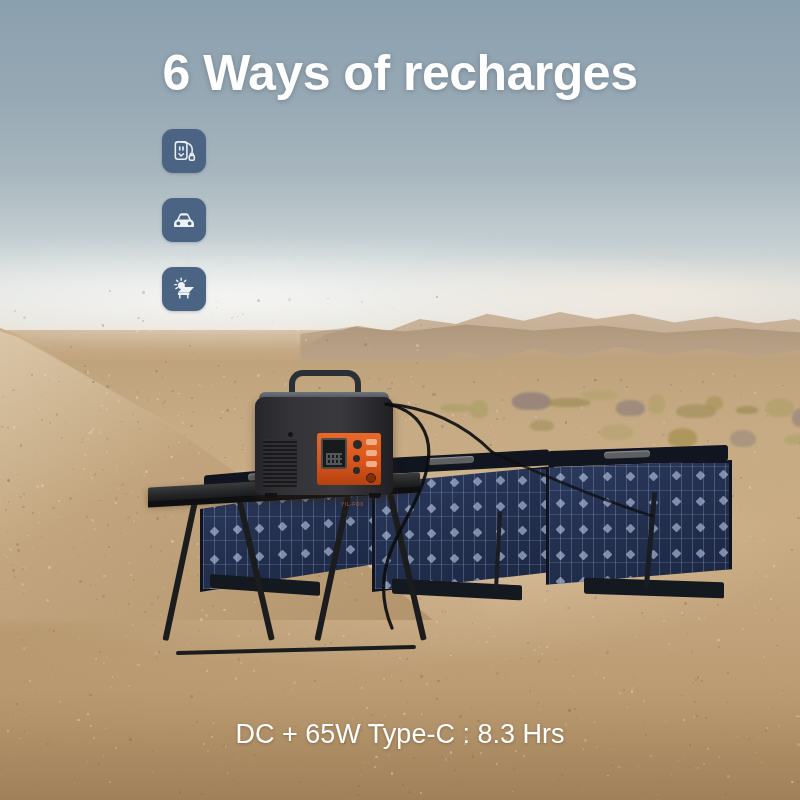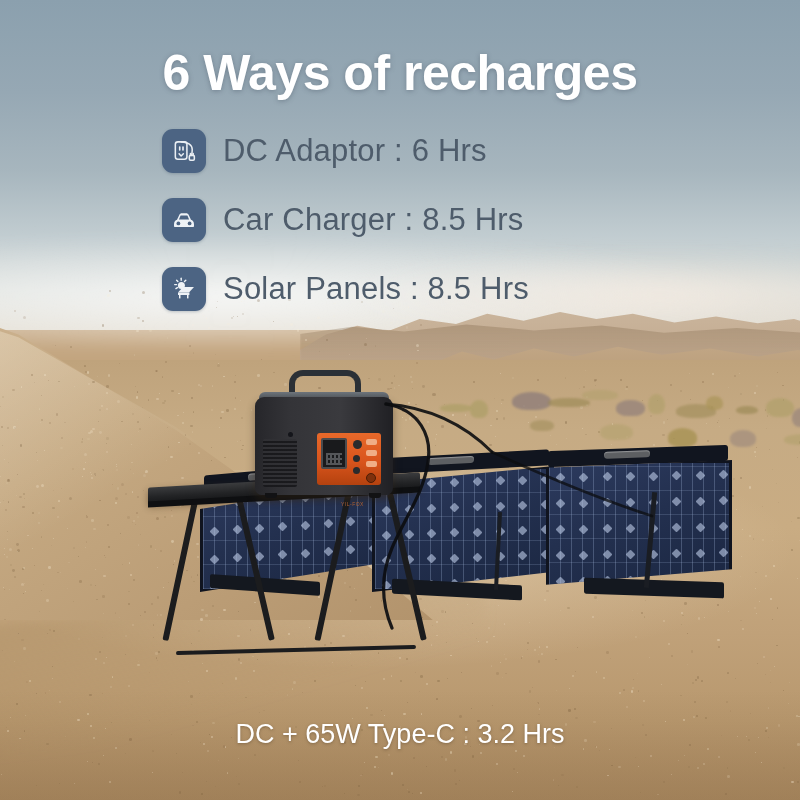--- a/index.html
+++ b/index.html
@@ -1618,51 +1618,48 @@
         <svg width="27" height="27" viewBox="0 0 28 28" fill="none" stroke="#e9eef3" stroke-width="1.6">
           <rect x="4.5" y="4" width="12" height="18" rx="2.6"></rect>
           <rect x="8.2" y="8.6" width="1.7" height="4.6" rx="0.8" fill="#e9eef3" stroke="none"></rect>
           <rect x="11.6" y="8.6" width="1.7" height="4.6" rx="0.8" fill="#e9eef3" stroke="none"></rect>
           <path d="M8.4 16.4 L10.5 18.6 L12.8 16.4" stroke-linecap="round" stroke-linejoin="round"></path>
           <path d="M10.5 4 C 17 4, 22 7, 22 12 C 22 15, 21.5 16.5, 21.5 18" stroke-linecap="round"></path>
           <rect x="19" y="18" width="5.2" height="5" rx="1.2"></rect>
           <path d="M20.2 18 L20.2 16.2 M23 18 L23 16.2" stroke-linecap="round"></path>
         </svg>
       </div>
-      <div class="row-label">DC Adaptor : 6 Hrs</div>
     </div>
 
     <div class="row">
       <div class="badge">
         <svg width="28" height="28" viewBox="0 0 28 28">
           <path d="M4 18.6 C 4 15.6, 5.4 14.2, 7 13.8 L 9.4 8.8 C 9.9 7.8, 10.7 7.3, 11.8 7.3 L 16.2 7.3 C 17.3 7.3, 18.1 7.8, 18.6 8.8 L 21 13.8 C 22.6 14.2, 24 15.6, 24 18.6 L 24 20 C 24 20.6, 23.6 21, 23 21 L 5 21 C 4.4 21, 4 20.6, 4 20 Z" fill="#eef2f6"></path>
           <path d="M10.6 9.6 L 17.4 9.6 L 19.1 13.4 L 8.9 13.4 Z" fill="#4c6483"></path>
           <circle cx="8.4" cy="17.4" r="1.9" fill="#4c6483"></circle>
           <circle cx="19.6" cy="17.4" r="1.9" fill="#4c6483"></circle>
         </svg>
       </div>
-      <div class="row-label">Car Charger : 8.5 Hrs</div>
     </div>
 
     <div class="row">
       <div class="badge">
         <svg width="28" height="28" viewBox="0 0 28 28">
           <g stroke="#eef2f6" stroke-width="1.4" stroke-linecap="round">
             <path d="M11.2 3.2 L11.2 5.2"></path>
             <path d="M6.6 5.2 L7.9 6.6"></path>
             <path d="M15.8 5.2 L14.5 6.6"></path>
             <path d="M4.7 9.6 L6.6 9.6"></path>
             <path d="M5.9 13.6 L7.4 12.6"></path>
           </g>
           <circle cx="11.4" cy="10.4" r="3.5" fill="#eef2f6"></circle>
           <path d="M8.2 17.2 L 13 12 L 24 12 L 19.2 17.2 Z" fill="#eef2f6"></path>
           <rect x="8" y="17.4" width="11.4" height="2.6" fill="#eef2f6"></rect>
           <rect x="9" y="20" width="1.5" height="3.4" fill="#eef2f6"></rect>
           <rect x="17" y="20" width="1.5" height="3.4" fill="#eef2f6"></rect>
         </svg>
       </div>
-      <div class="row-label">Solar Panels : 8.5 Hrs</div>
     </div>
   </div>
 
-  <div class="footer f1">DC + 65W Type-C : 3.2 Hrs</div>
+  <div class="footer f1">DC + 65W Type-C : 8.3 Hrs</div>
 
 </div>
 
 </body></html>

